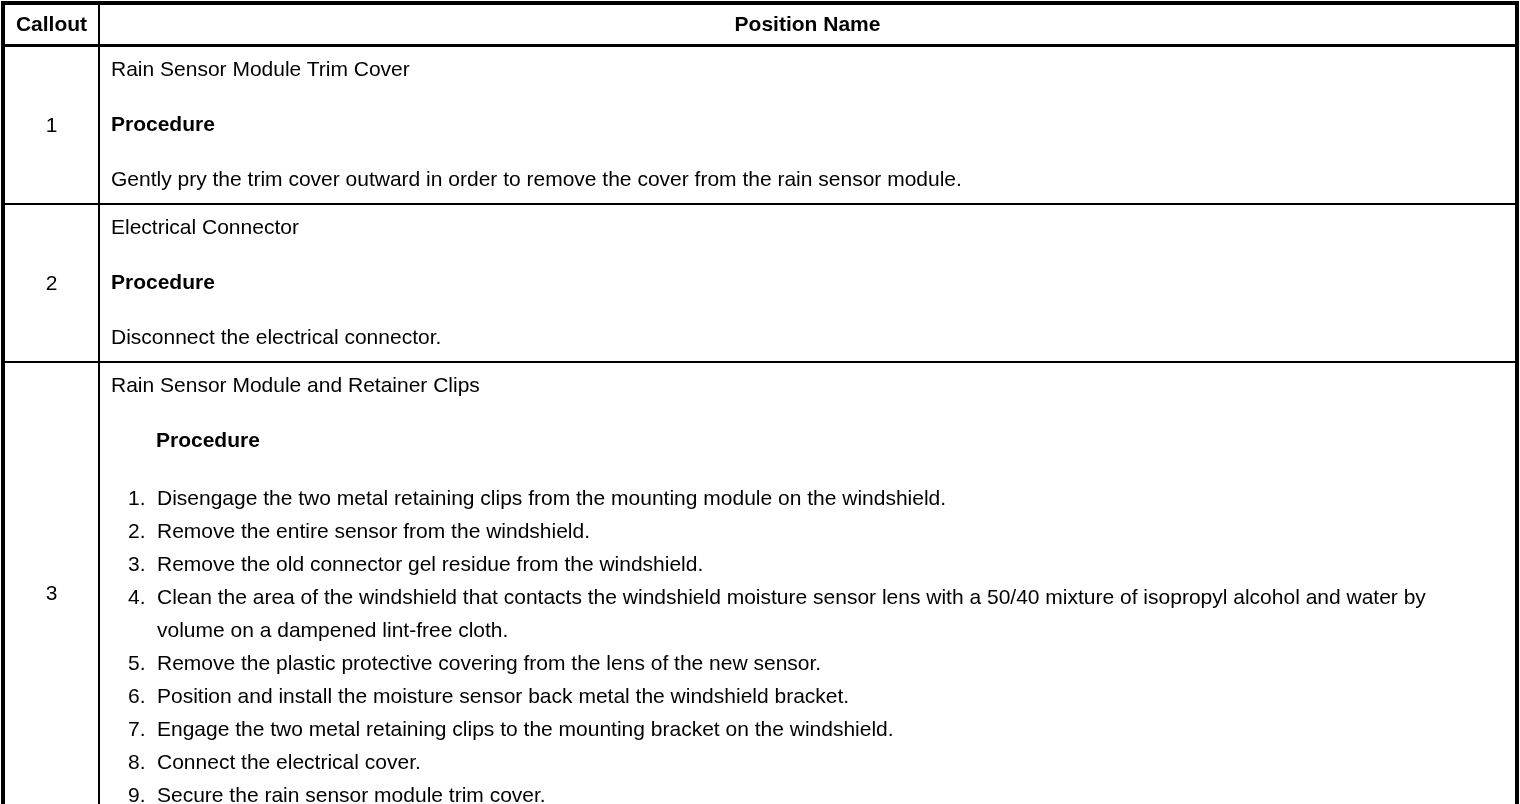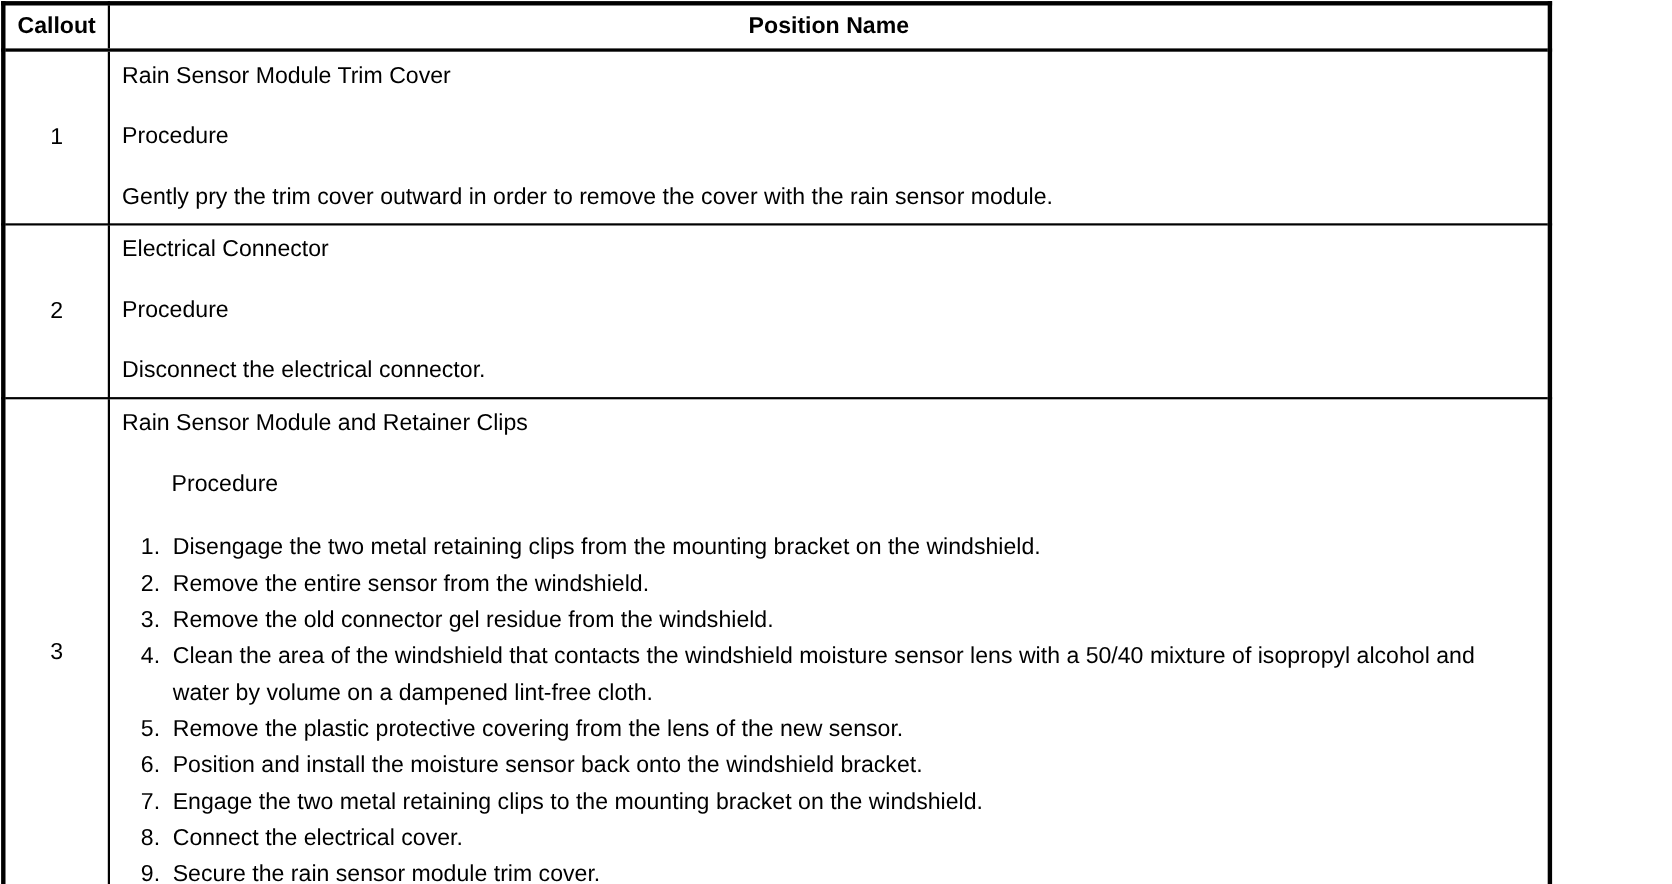--- a/index.html
+++ b/index.html
@@ -4,21 +4,21 @@
 <style>
   html, body {
     margin: 0;
     padding: 0;
     background: #ffffff;
     color: #000000;
     font-family: "Liberation Sans", sans-serif;
     font-size: 21px;
   }
   .sheet {
-    width: 1412px;
+    width: 1520px;
     height: 804px;
     box-sizing: border-box;
     padding: 1px;
     background: #ffffff;
   }
   table.callout-table {
     width: 100%;
     height: 800px;
     border-collapse: collapse;
     table-layout: fixed;
@@ -46,21 +46,21 @@
   }
   td.content-cell {
     vertical-align: middle;
     padding: 10px 10px 12px 11px;
   }
   tr.row-1 td { height: 155px; }
   tr.row-2 td { height: 152px; margin-left: 28px; }
   tr.row-3 td { height: 441px; }
   p { margin: 0; line-height: 24px; }
   p.title { margin-bottom: 31px; }
-  p.proc  { font-weight: normal; margin-bottom: 31px; }
+  p.proc  { font-weight: bold; margin-bottom: 31px; }
   tr.row-3 p.proc { margin-left: 45px; margin-bottom: 0; }
   ol.steps {
     margin: 29px 0 0 0;
     padding: 0 0 0 46px;
     max-width: 1330px;
     list-style: none;
     counter-reset: step;
   }
   ol.steps li {
     counter-increment: step;
@@ -87,43 +87,43 @@
         <th>Callout</th>
         <th>Position Name</th>
       </tr>
     </thead>
     <tbody>
       <tr class="row-1">
         <td class="callout-cell">1</td>
         <td class="content-cell">
           <p class="title">Rain Sensor Module Trim Cover</p>
           <p class="proc">Procedure</p>
-          <p class="body">Gently pry the trim cover outward in order to remove the cover with the rain sensor module.</p>
+          <p class="body">Gently pry the trim cover outward in order to remove the cover from the rain sensor module.</p>
         </td>
       </tr>
       <tr class="row-2">
         <td class="callout-cell">2</td>
         <td class="content-cell">
           <p class="title">Electrical Connector</p>
           <p class="proc">Procedure</p>
           <p class="body">Disconnect the electrical connector.</p>
         </td>
       </tr>
       <tr class="row-3">
         <td class="callout-cell">3</td>
         <td class="content-cell">
           <p class="title">Rain Sensor Module and Retainer Clips</p>
           <p class="proc">Procedure</p>
           <ol class="steps">
-            <li>Disengage the two metal retaining clips from the mounting bracket on the windshield.</li>
+            <li>Disengage the two metal retaining clips from the mounting module on the windshield.</li>
             <li>Remove the entire sensor from the windshield.</li>
             <li>Remove the old connector gel residue from the windshield.</li>
             <li>Clean the area of the windshield that contacts the windshield moisture sensor lens with a 50/40 mixture of isopropyl alcohol and water by volume on a dampened lint-free cloth.</li>
             <li>Remove the plastic protective covering from the lens of the new sensor.</li>
-            <li>Position and install the moisture sensor back onto the windshield bracket.</li>
+            <li>Position and install the moisture sensor back metal the windshield bracket.</li>
             <li>Engage the two metal retaining clips to the mounting bracket on the windshield.</li>
             <li>Connect the electrical cover.</li>
             <li>Secure the rain sensor module trim cover.</li>
           </ol>
         </td>
       </tr>
     </tbody>
   </table>
 </div>
 

